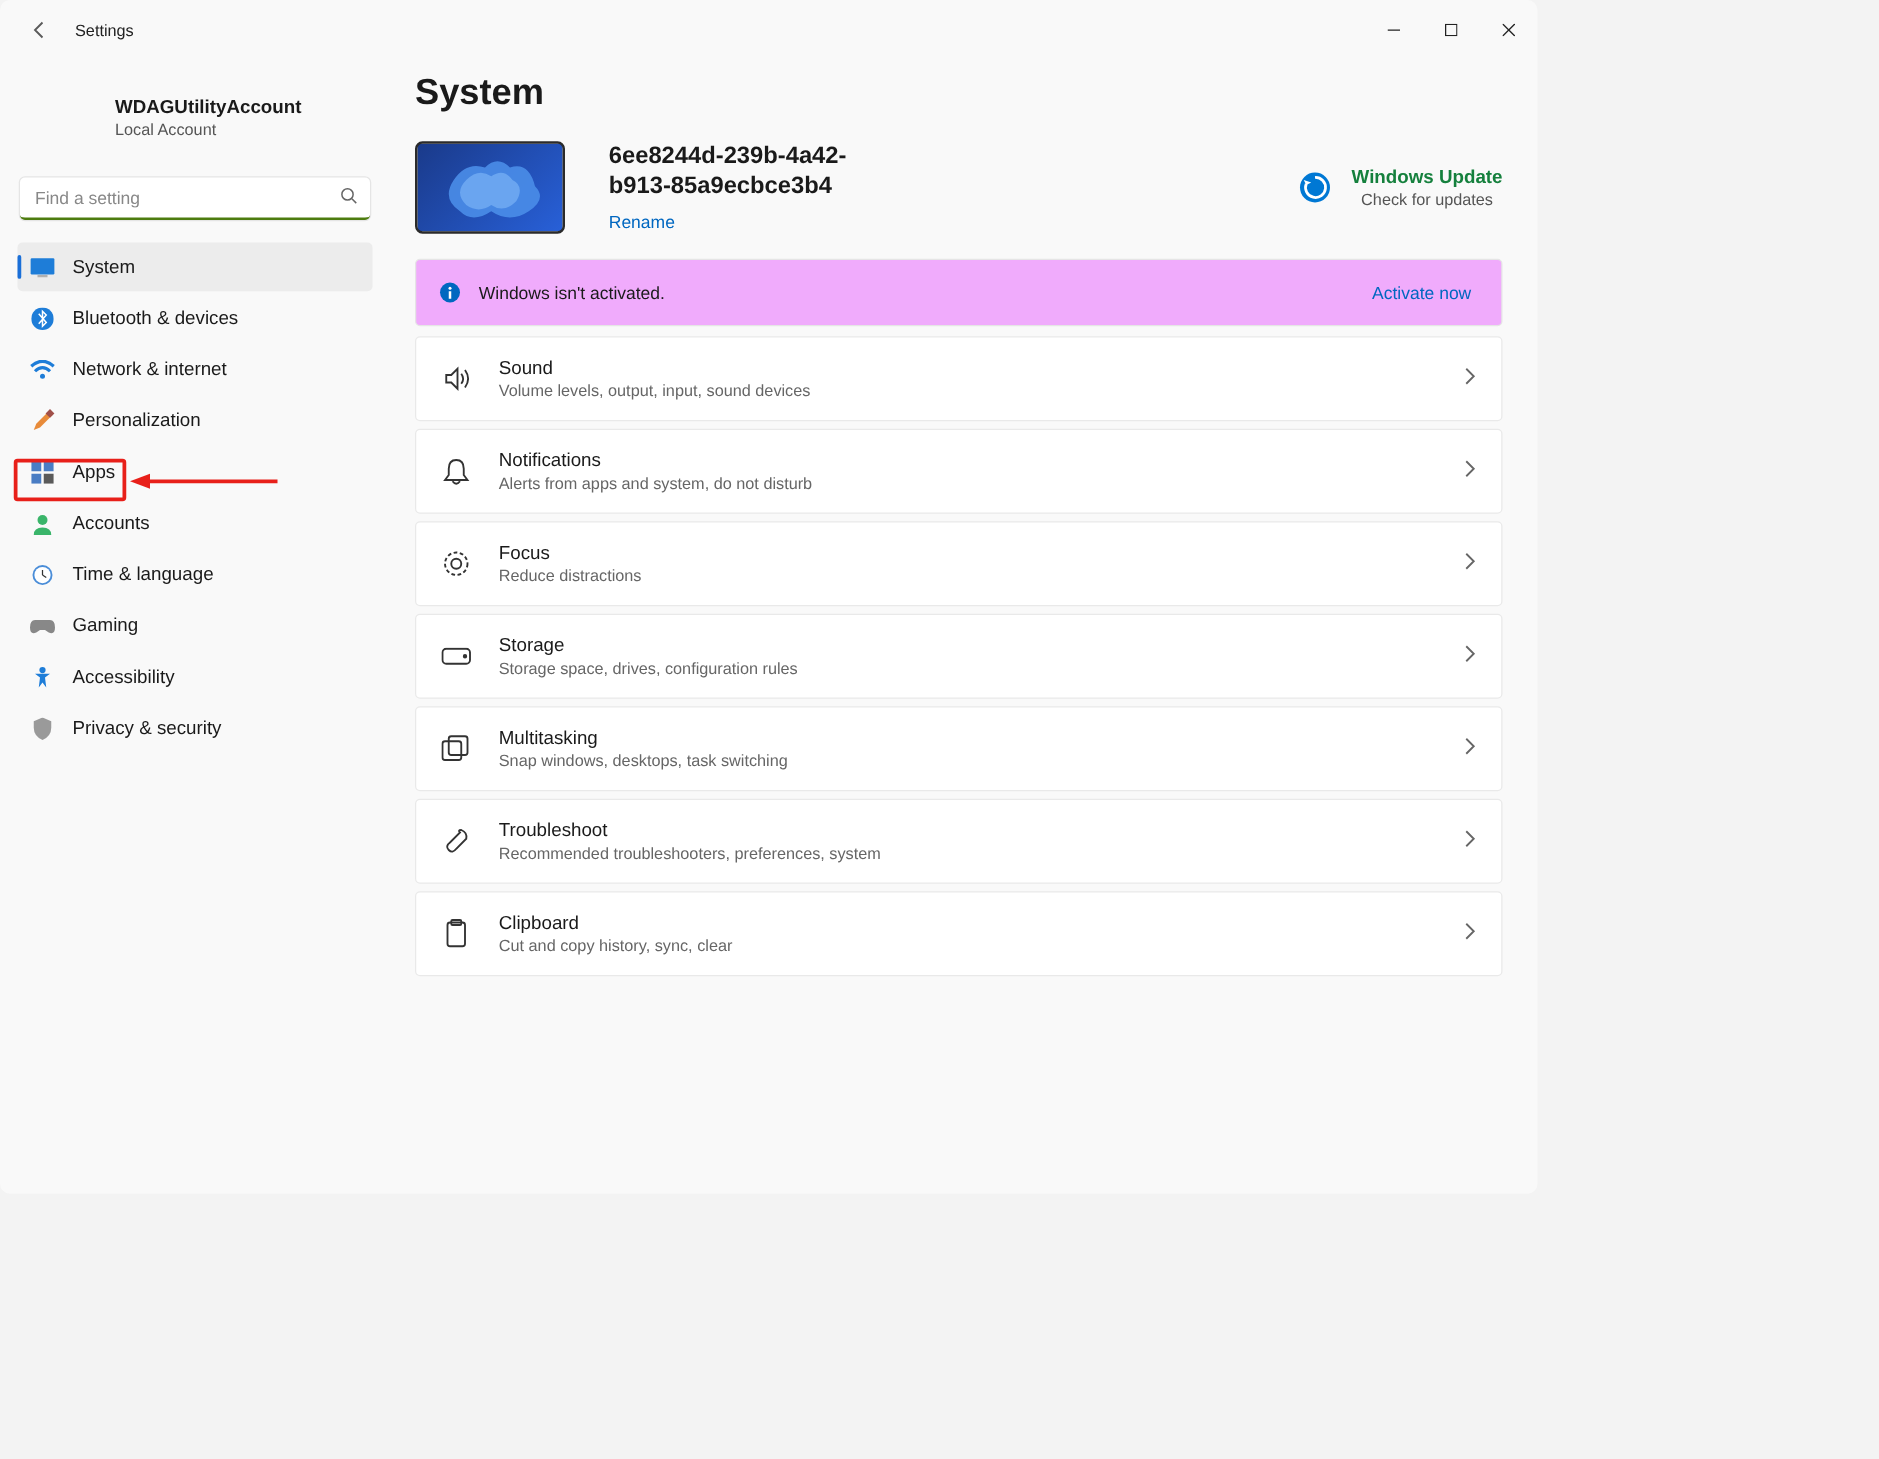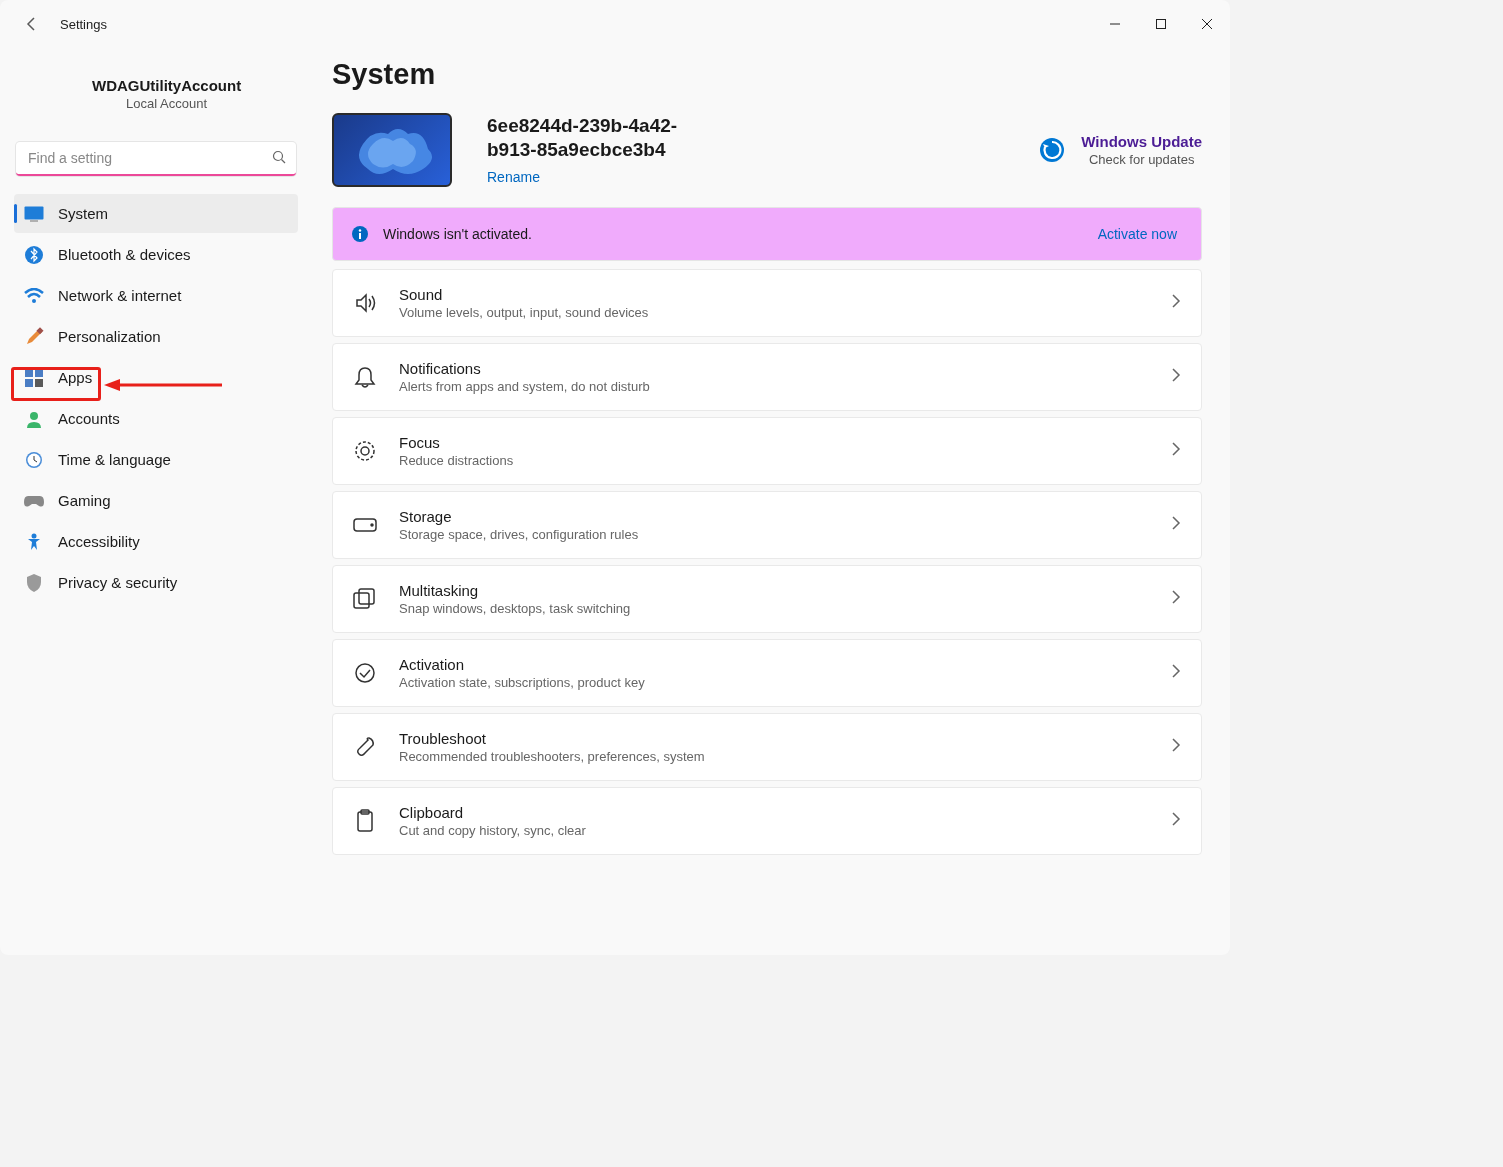--- a/index.html
+++ b/index.html
@@ -60,21 +60,20 @@
 .sidebar {
   width: 310px;
   padding: 6px 12px 0 14px;
   flex-shrink: 0;
 }
 .account-block {
   display: flex;
   align-items: center;
   padding: 12px 8px 14px 10px;
   margin-bottom: 6px;
-  text-align: center;
 }
 .avatar {
   width: 56px;
   height: 56px;
   border-radius: 50%;
   margin-right: 12px;
   flex-shrink: 0;
 }
 .account-name { font-weight: 600; font-size: 15px; color: #1a1a1a; }
 .account-sub { font-size: 13px; color: #555; margin-top: 2px; }
@@ -84,21 +83,21 @@
 }
 .search-input {
   width: 100%;
   height: 34px;
   border: none;
   border-radius: 4px;
   background: #fff;
   padding: 0 36px 0 12px;
   font-size: 14px;
   color: #333;
-  border-bottom: 2px solid #ec4899;
+  border-bottom: 2px solid #4d7c0f;
   box-shadow: 0 0 0 1px #e5e5e5;
 }
 .search-input::placeholder { color: #888; }
 .search-icon-wrap {
   position: absolute;
   right: 10px;
   top: 50%;
   transform: translateY(-50%);
   color: #666;
 }
@@ -192,21 +191,21 @@
 }
 .update-block {
   margin-left: auto;
   display: flex;
   align-items: center;
 }
 .update-icon {
   width: 26px; height: 26px;
   margin-right: 16px;
 }
-.update-title { font-size: 15px; font-weight: 600; color: #4c1d95; }
+.update-title { font-size: 15px; font-weight: 600; color: #15803d; }
 .update-sub { font-size: 13px; color: #555; margin-top: 2px; text-align: center; }
 .activation-banner {
   background: #f0abfc;
   border: 1px solid #e5e5e5;
   border-radius: 4px;
   height: 54px;
   display: flex;
   align-items: center;
   padding: 0 24px 0 18px;
   margin-bottom: 8px;
@@ -510,35 +509,20 @@
           </span>
         <div>
           <div class="card-title">Multitasking</div>
           <div class="card-sub">Snap windows, desktops, task switching</div>
         </div>
         <span class="chevron"><svg width="10" height="14" viewBox="0 0 10 14">
               <path d="M2 1 L8 7 L2 13" stroke="currentColor" fill="none" stroke-width="1.5"></path>
             </svg></span>
       </div>
 
-      <div class="setting-card">
-        <span class="card-icon">
-            <svg width="22" height="22" viewBox="0 0 22 22" stroke="currentColor" fill="none" stroke-width="1.5">
-              <circle cx="11" cy="11" r="9"></circle>
-              <path d="M6 11 L10 15 L16 8"></path>
-            </svg>
-          </span>
-        <div>
-          <div class="card-title">Activation</div>
-          <div class="card-sub">Activation state, subscriptions, product key</div>
-        </div>
-        <span class="chevron"><svg width="10" height="14" viewBox="0 0 10 14">
-              <path d="M2 1 L8 7 L2 13" stroke="currentColor" fill="none" stroke-width="1.5"></path>
-            </svg></span>
-      </div>
 
       <div class="setting-card">
         <span class="card-icon">
             <svg width="22" height="22" viewBox="0 0 22 22" stroke="currentColor" fill="none" stroke-width="1.5">
               <path d="M15 2 Q20 4 19 9 L11 17 Q8 21 5 18 Q2 15 6 12 L14 4 Q12 2 15 2 Z"></path>
             </svg>
           </span>
         <div>
           <div class="card-title">Troubleshoot</div>
           <div class="card-sub">Recommended troubleshooters, preferences, system</div>

